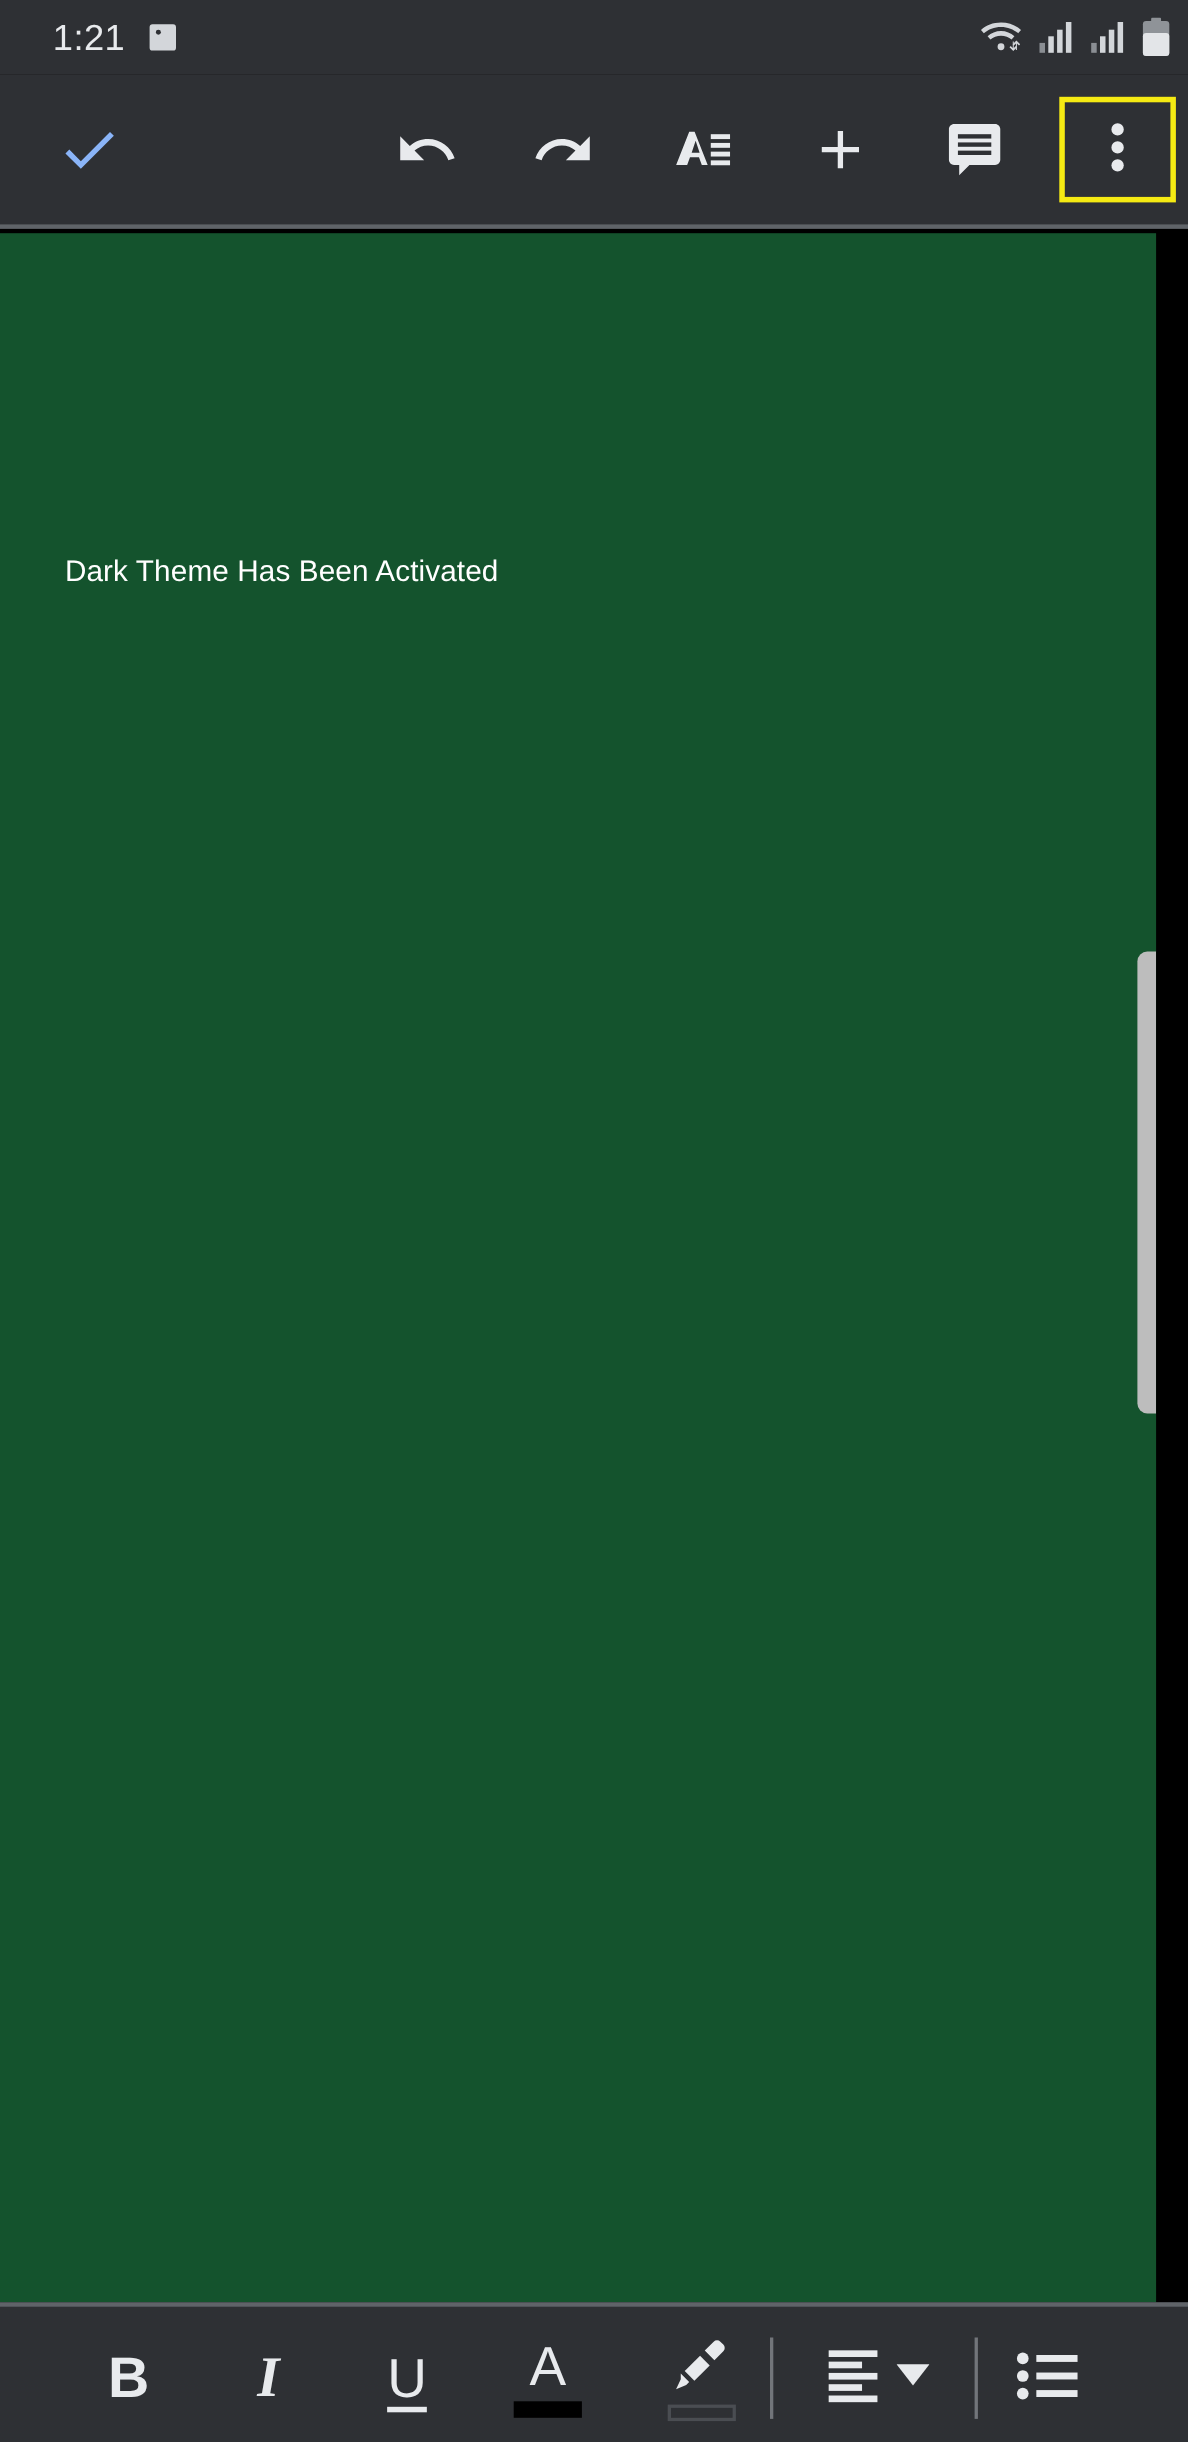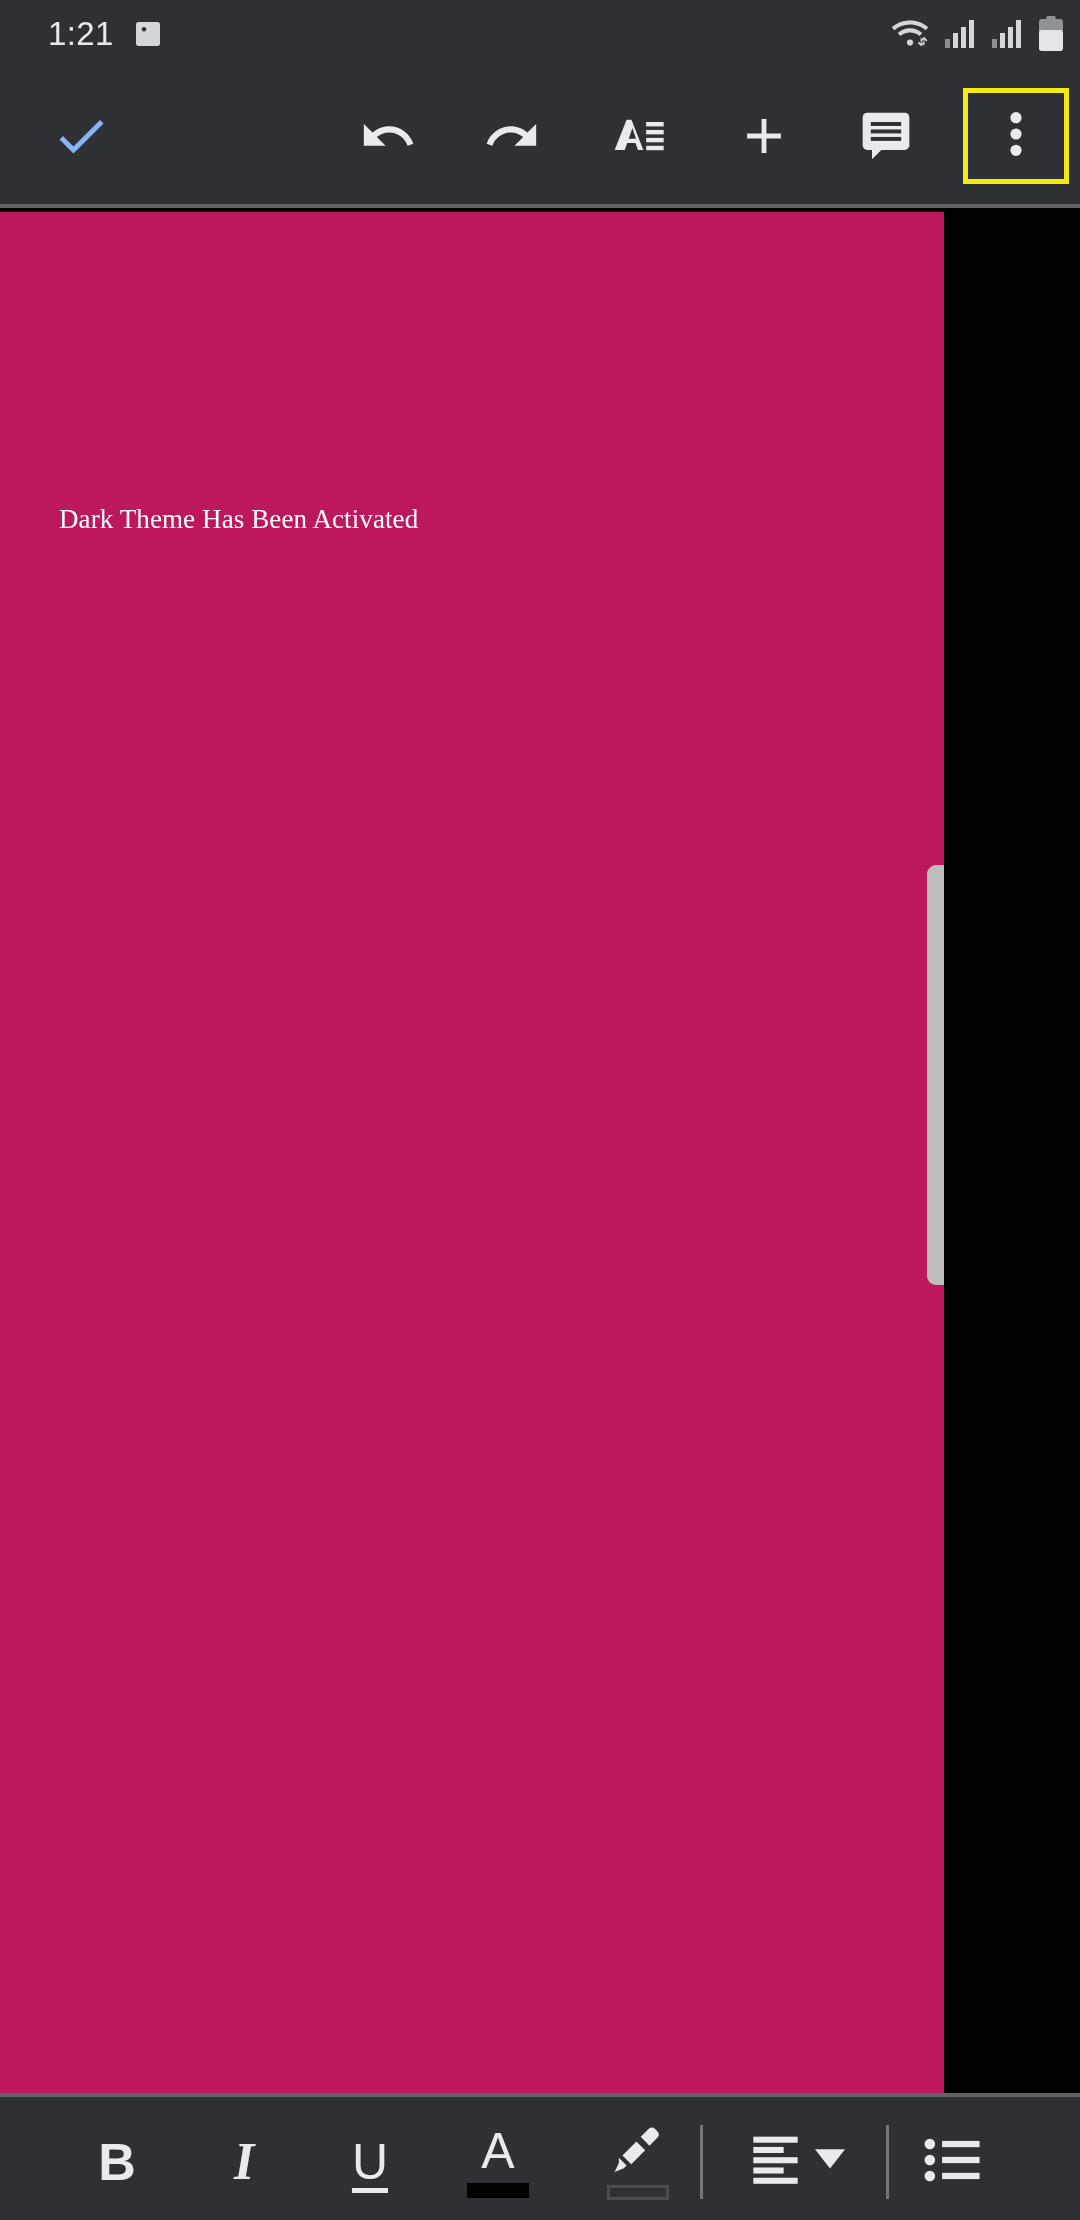--- a/index.html
+++ b/index.html
@@ -75,25 +75,24 @@
   .tb-format   { left: 590px; }
   .tb-insert   { left: 716px; }
   .tb-comment  { left: 838px; }
   .tb-more     { left: 963px; top: 20px; width: 106px; height: 96px;
                  border: 5px solid #f5ea13; }
 
   
   .doc-area {
     position: absolute;
     top: 212px; left: 0;
-    width: 944px;
+    width: 1051px;
     height: 1881px;
-    background: #be185d;
+    background: #14532d;
     overflow: hidden;
-    font-family: Liberation Serif, serif;
   }
   .doc-text {
     position: absolute;
     top: 290px;
     left: 59px;
     color: #ffffff;
     font-size: 27px;
     line-height: 34px;
     letter-spacing: 0.1px;
     white-space: pre;

